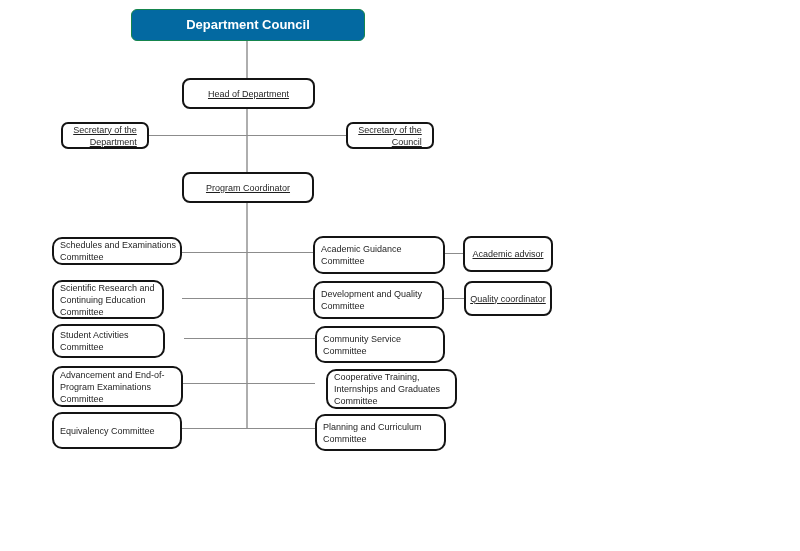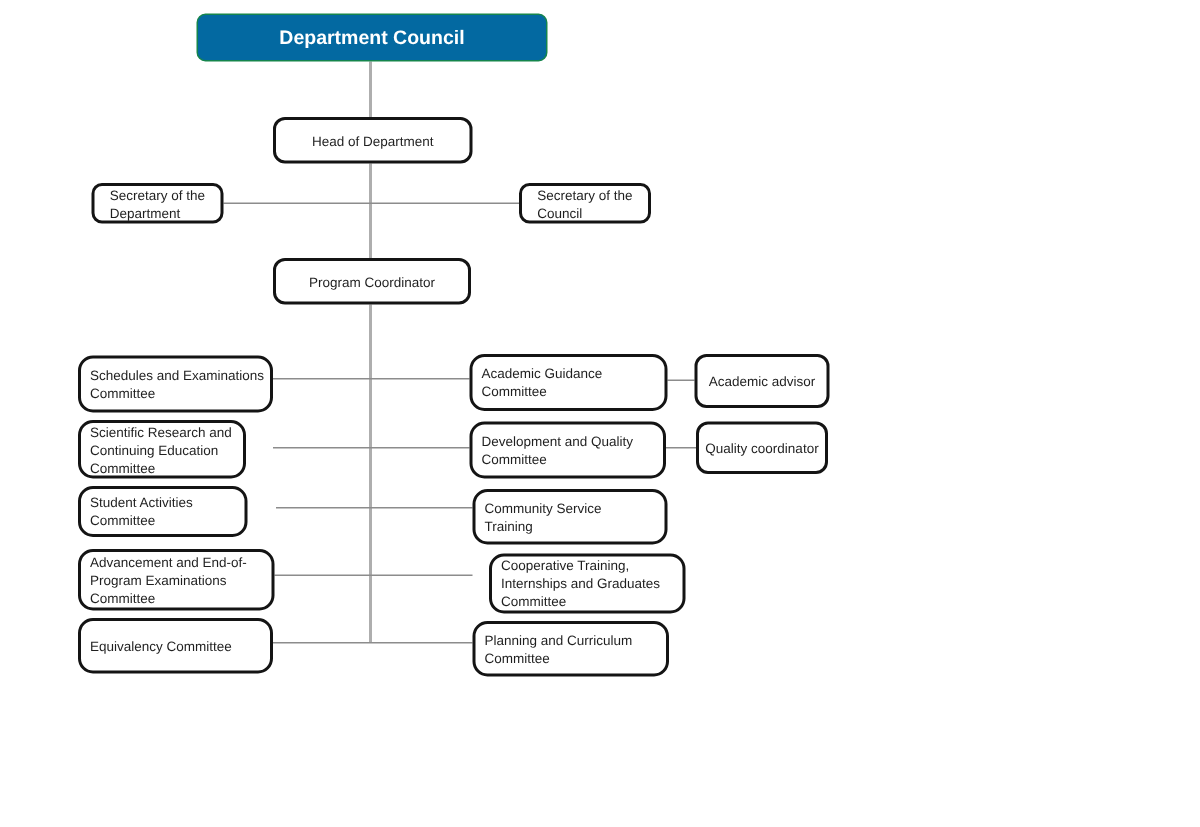--- a/index.html
+++ b/index.html
@@ -8,21 +8,21 @@
     font-family:"Liberation Sans","DejaVu Sans",sans-serif;color:#1f1f1f;
     overflow:hidden;
   }
   .node{
     position:absolute;box-sizing:border-box;background:#ffffff;
     border:2px solid #141414;border-radius:10px;
     display:flex;align-items:center;
     font-size:9px;line-height:12px;white-space:pre-line;
   }
   .committee{justify-content:flex-start;text-align:left;padding:2px 3px 2px 6px;}
-  .center{justify-content:center;text-align:left;padding:1px 2px;border-radius:8px;}
+  .center{justify-content:center;text-align:right;padding:1px 2px;border-radius:8px;text-decoration:underline;}
   .small{border-radius:7px;}
   .council{
     background:#0369a1;border:1px solid #15854d;color:#ffffff;
     font-weight:bold;font-size:13px;border-radius:6px;
     justify-content:center;text-align:center;
   }
   .vline{position:absolute;width:2px;background:#aeaeae;}
   .hline{position:absolute;height:1px;background:#8c8c8c;}
 </style>
 </head>
@@ -48,21 +48,21 @@
   <div class="node center" style="left:182px;top:78px;width:133px;height:31px">Head of Department</div>
 
   <div class="node center small" style="left:61px;top:122px;width:88px;height:27px">Secretary of the
 Department</div>
 
   <div class="node center small" style="left:346px;top:122px;width:88px;height:27px">Secretary of the
 Council</div>
 
   <div class="node center" style="left:182px;top:172px;width:132px;height:31px">Program Coordinator</div>
 
-  <div class="node committee" style="left:52px;top:237px;width:130px;height:38px">Schedules and Examinations
+  <div class="node committee" style="left:52px;top:237px;width:130px;height:28px">Schedules and Examinations
 Committee</div>
 
   <div class="node committee" style="left:52px;top:280px;width:112px;height:39px">Scientific Research and
 Continuing Education
 Committee</div>
 
   <div class="node committee" style="left:52px;top:324px;width:113px;height:34px">Student Activities Committee</div>
 
   <div class="node committee" style="left:52px;top:366px;width:131px;height:41px">Advancement and End-of-
 Program Examinations
@@ -70,21 +70,21 @@
 
   <div class="node committee" style="left:52px;top:412px;width:130px;height:37px">Equivalency Committee</div>
 
   <div class="node committee" style="left:313px;top:236px;width:132px;height:38px">Academic Guidance
 Committee</div>
 
   <div class="node committee" style="left:313px;top:281px;width:131px;height:38px">Development and Quality
 Committee</div>
 
   <div class="node committee" style="left:315px;top:326px;width:130px;height:37px">Community Service
-Training</div>
+Committee</div>
 
   <div class="node committee" style="left:326px;top:369px;width:131px;height:40px">Cooperative Training,
 Internships and Graduates
 Committee</div>
 
   <div class="node committee" style="left:315px;top:414px;width:131px;height:37px">Planning and Curriculum
 Committee</div>
 
   <div class="node center" style="left:463px;top:236px;width:90px;height:36px">Academic advisor</div>
 

